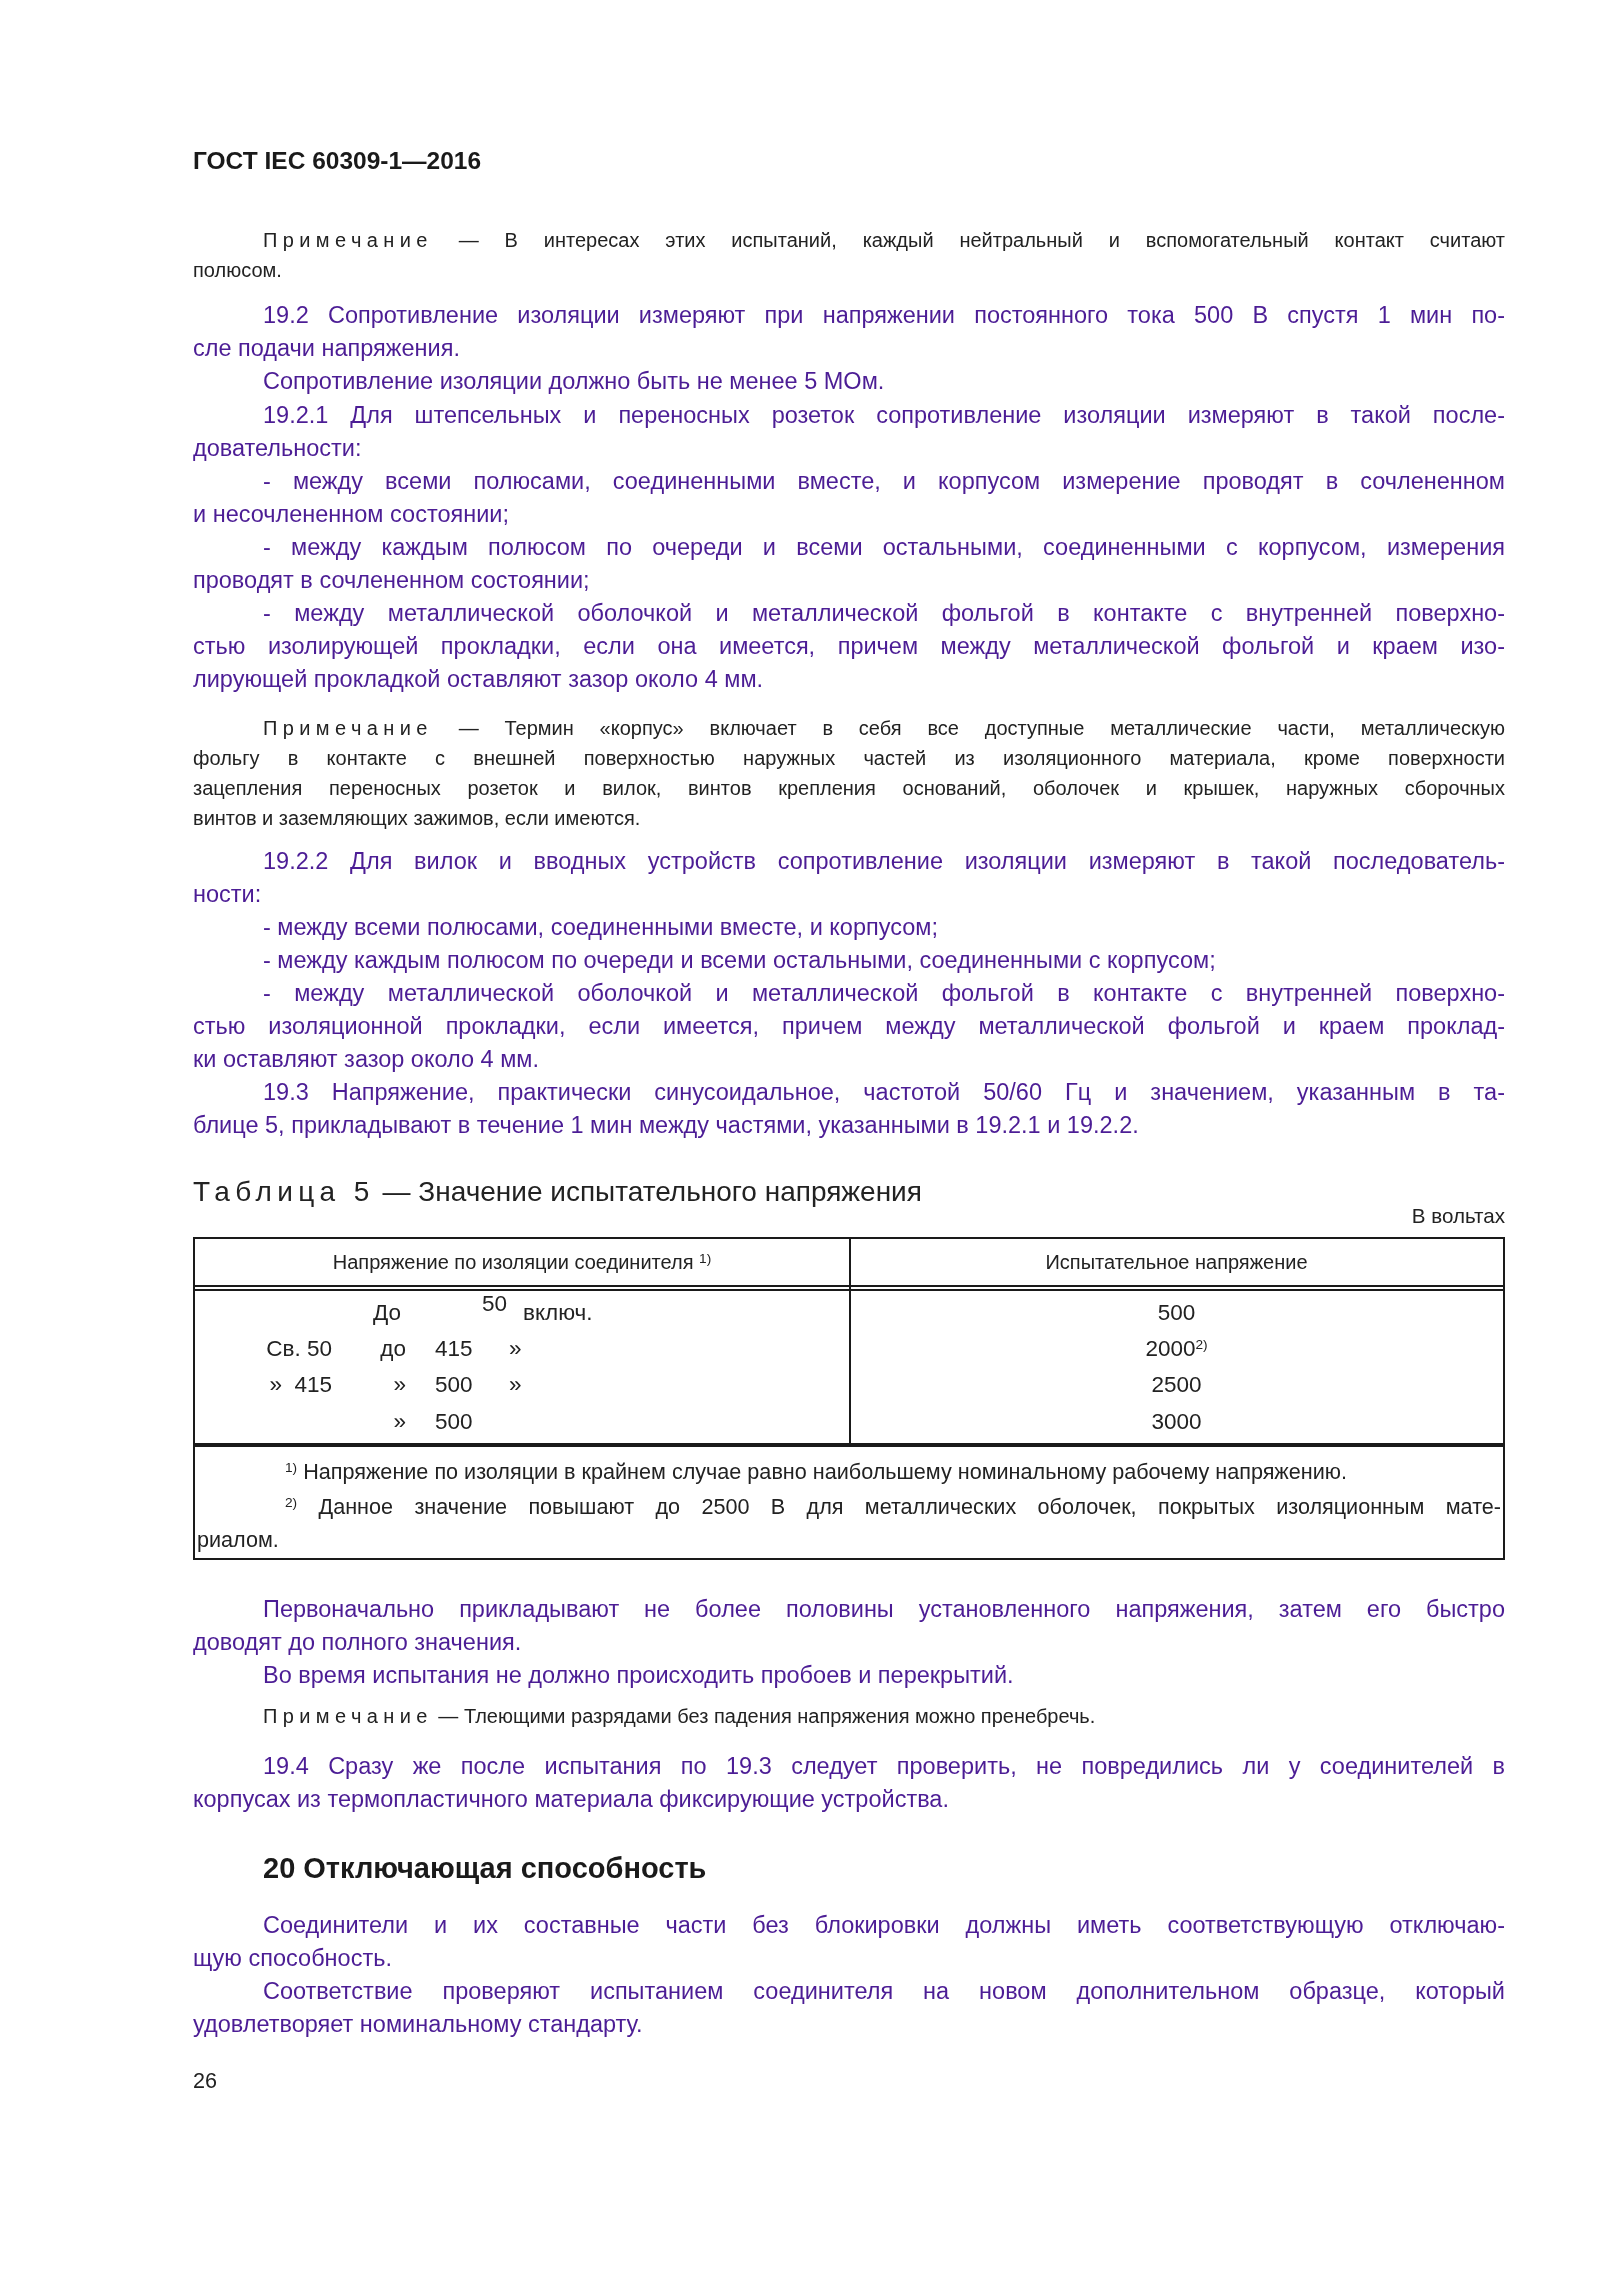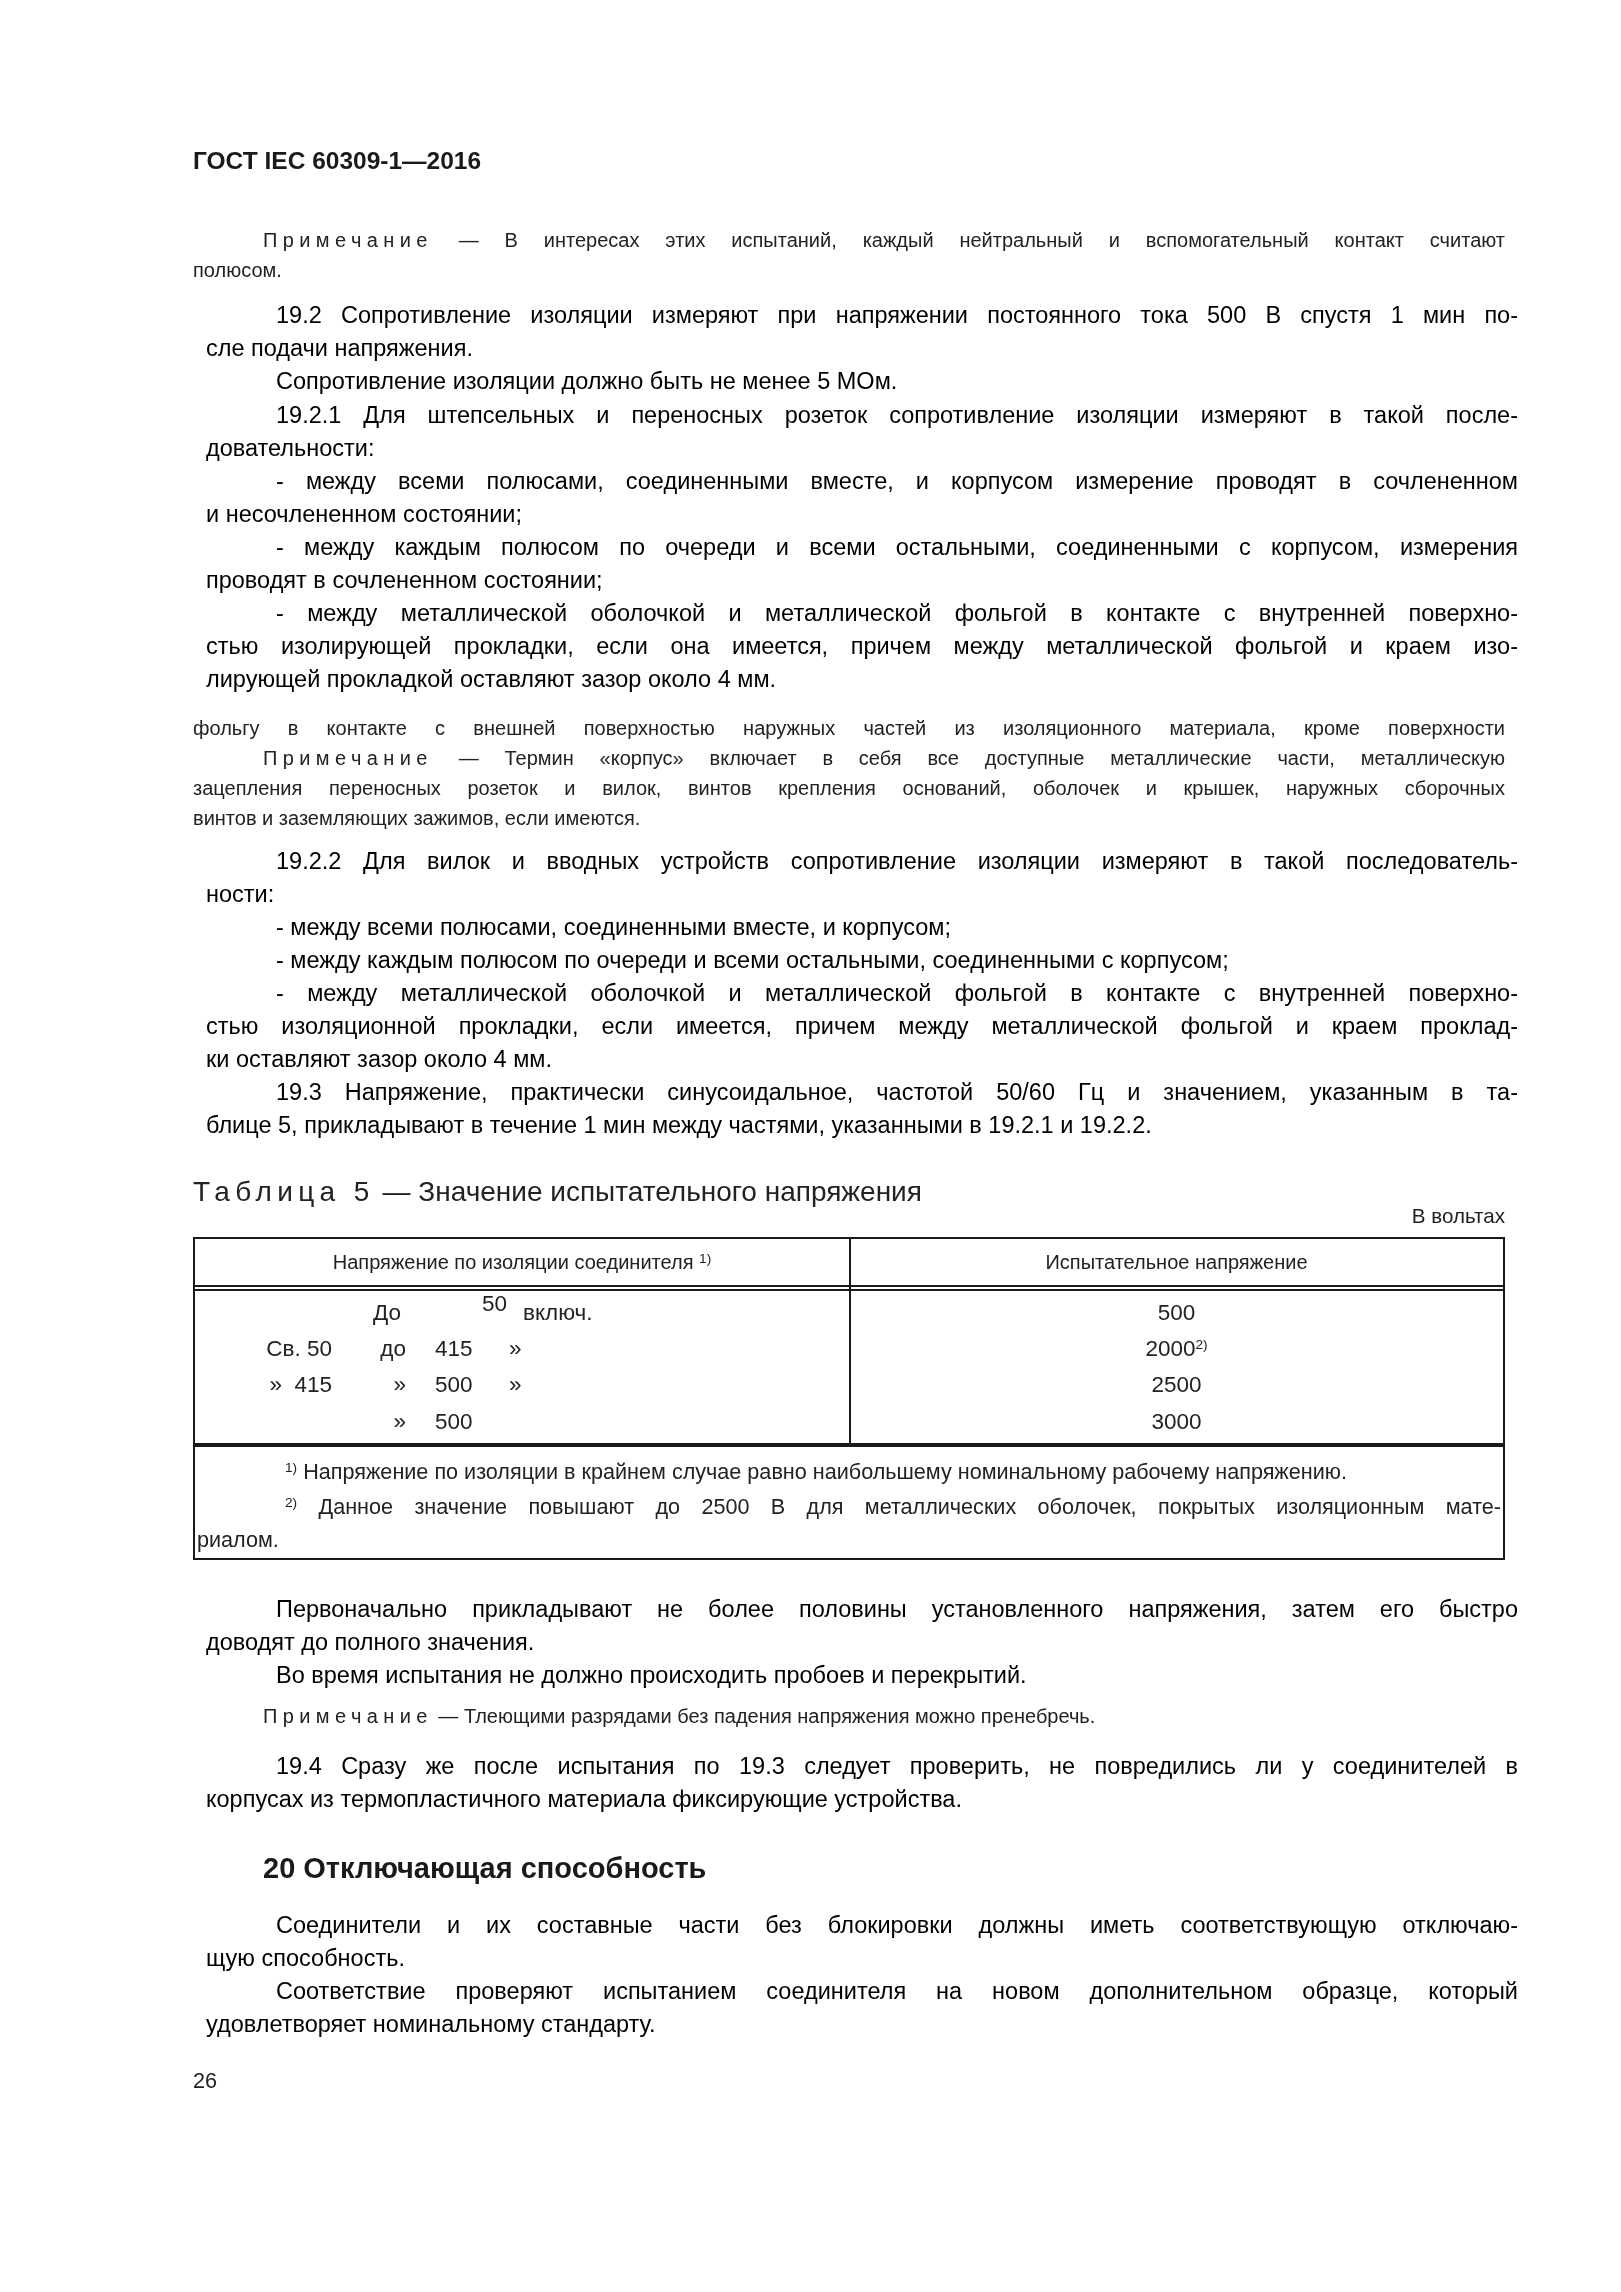--- a/index.html
+++ b/index.html
@@ -1,21 +1,21 @@
 <!DOCTYPE html>
 <html><head>
   <meta charset="utf-8">
   <style>
     html, body { margin:0; padding:0; background:#ffffff; }
     body { width:1621px; height:2293px; position:relative; overflow:hidden;
            font-family:"Liberation Sans", sans-serif; color:#1e1e1e; }
     .abs { position:absolute; }
     .doc-code { left:193px; top:147px; font-size:24.5px; font-weight:bold; color:#1a1a1a; }
-    .para { position:absolute; left:206px; width:1312px; font-size:23.5px; line-height:33px;
-            text-align:justify; color:#000000; }
+    .para { position:absolute; left:193px; width:1312px; font-size:23.5px; line-height:33px;
+            text-align:justify; color:#4c1d95; }
     .para .ind { display:inline-block; width:70px; }
     .note { position:absolute; left:193px; width:1312px; font-size:20px; line-height:30px;
             text-align:justify; color:#222; }
     .note .ind { display:inline-block; width:70px; }
     .spaced { letter-spacing:5.4px; }
     .line { display:block; }
     .line.last { text-align:right; text-align-last:left; }
     .jline { display:block; text-align:justify; text-align-last:justify; }
     .tbl-caption { left:193px; top:1176px; font-size:28px; color:#222; }
     .units { right:116px; top:1204px; font-size:20.6px; color:#222; }
@@ -59,22 +59,22 @@
   <span class="jline"><span class="ind"></span><span>- между всеми полюсами, соединенными вместе, и корпусом измерение проводят в сочлененном</span></span>
   <span class="line last">и несочлененном состоянии;</span>
   <span class="jline"><span class="ind"></span><span>- между каждым полюсом по очереди и всеми остальными, соединенными с корпусом, измерения</span></span>
   <span class="line last">проводят в сочлененном состоянии;</span>
   <span class="jline"><span class="ind"></span><span>- между металлической оболочкой и металлической фольгой в контакте с внутренней поверхно-</span></span>
   <span class="jline">стью изолирующей прокладки, если она имеется, причем между металлической фольгой и краем изо-</span>
   <span class="line last">лирующей прокладкой оставляют зазор около 4 мм.</span>
 </div>
 
 <div class="note" style="top:713px;">
+  <span class="jline"><span class="ind"></span><span class="spaced">Примечание</span> <span>— Термин «корпус» включает в себя все доступные металлические части, металлическую</span></span>
   <span class="jline">фольгу в контакте с внешней поверхностью наружных частей из изоляционного материала, кроме поверхности</span>
-  <span class="jline"><span class="ind"></span><span class="spaced">Примечание</span> <span>— Термин «корпус» включает в себя все доступные металлические части, металлическую</span></span>
   <span class="jline">зацепления переносных розеток и вилок, винтов крепления оснований, оболочек и крышек, наружных сборочных</span>
   <span class="line last">винтов и заземляющих зажимов, если имеются.</span>
 </div>
 
 <div class="para" style="top:845px;">
   <span class="jline"><span class="ind"></span><span>19.2.2 Для вилок и вводных устройств сопротивление изоляции измеряют в такой последователь-</span></span>
   <span class="line last">ности:</span>
   <span class="line last"><span class="ind"></span><span>- между всеми полюсами, соединенными вместе, и корпусом;</span></span>
   <span class="line last"><span class="ind"></span><span>- между каждым полюсом по очереди и всеми остальными, соединенными с корпусом;</span></span>
   <span class="jline"><span class="ind"></span><span>- между металлической оболочкой и металлической фольгой в контакте с внутренней поверхно-</span></span>

